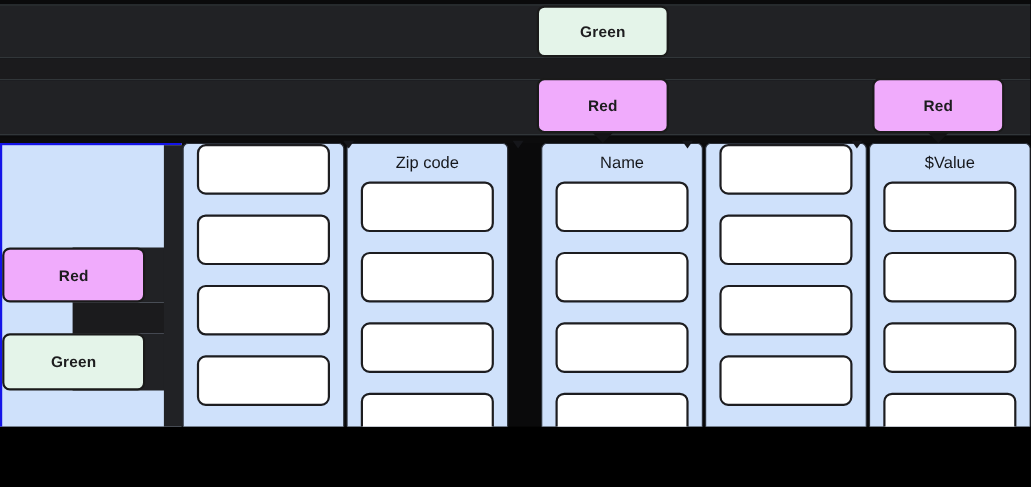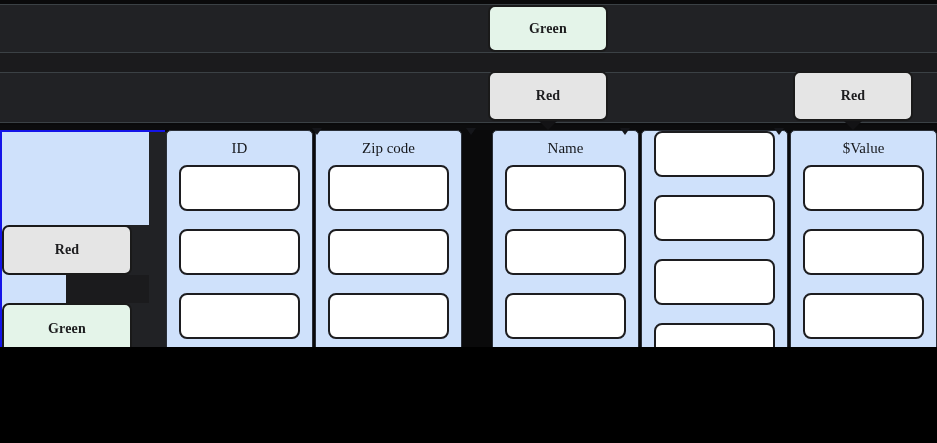--- a/index.html
+++ b/index.html
@@ -7,24 +7,23 @@
     margin: 0;
     padding: 0;
     background: #000000;
   }
   body {
     font-family: "Liberation Sans", sans-serif;
   }
   #stage {
     position: relative;
     width: 937px;
-    height: 347px;
+    height: 388px;
     overflow: hidden;
     background: #0a0a0b;
-    font-family: Liberation Serif, serif;
   }
 
   
   .band {
     position: absolute;
     left: 0;
     width: 937px;
     background: #212225;
     box-sizing: border-box;
   }
@@ -50,21 +49,21 @@
     border-radius: 7px;
     display: flex;
     align-items: center;
     justify-content: center;
     font-size: 14px;
     font-weight: bold;
     color: #1d1d1f;
     letter-spacing: .2px;
     z-index: 20;
   }
-  .pill.red   { background: #e5e5e5; }
+  .pill.red   { background: #f0abfc; }
   .pill.green { background: #e4f4e9; }
 
   
   .caret {
     position: absolute;
     width: 0;
     height: 0;
     border-left: 9px solid transparent;
     border-right: 9px solid transparent;
     border-top: 9px solid #131315;
@@ -206,21 +205,20 @@
       <div class="left-strip" style="left:64px;top:171px;width:86px;height:52px;"></div>
       <div class="left-vbar" style="left:147px;"></div>
 
       <div class="pill red" style="left:0px;top:93px;width:130px;height:50px;">Red</div>
       <div class="pill green" style="left:0px;top:171px;width:130px;height:52px;">Green</div>
     </div>
 
     <div class="table-wrap">
 
       <div class="col" style="width:152px;">
-        <div class="col-header">ID</div>
         <div class="cell"></div>
         <div class="cell"></div>
         <div class="cell"></div>
         <div class="cell"></div>
       </div>
 
       <div class="col" style="width:152px;">
         <div class="col-header">Zip code</div>
         <div class="cell"></div>
         <div class="cell"></div>

